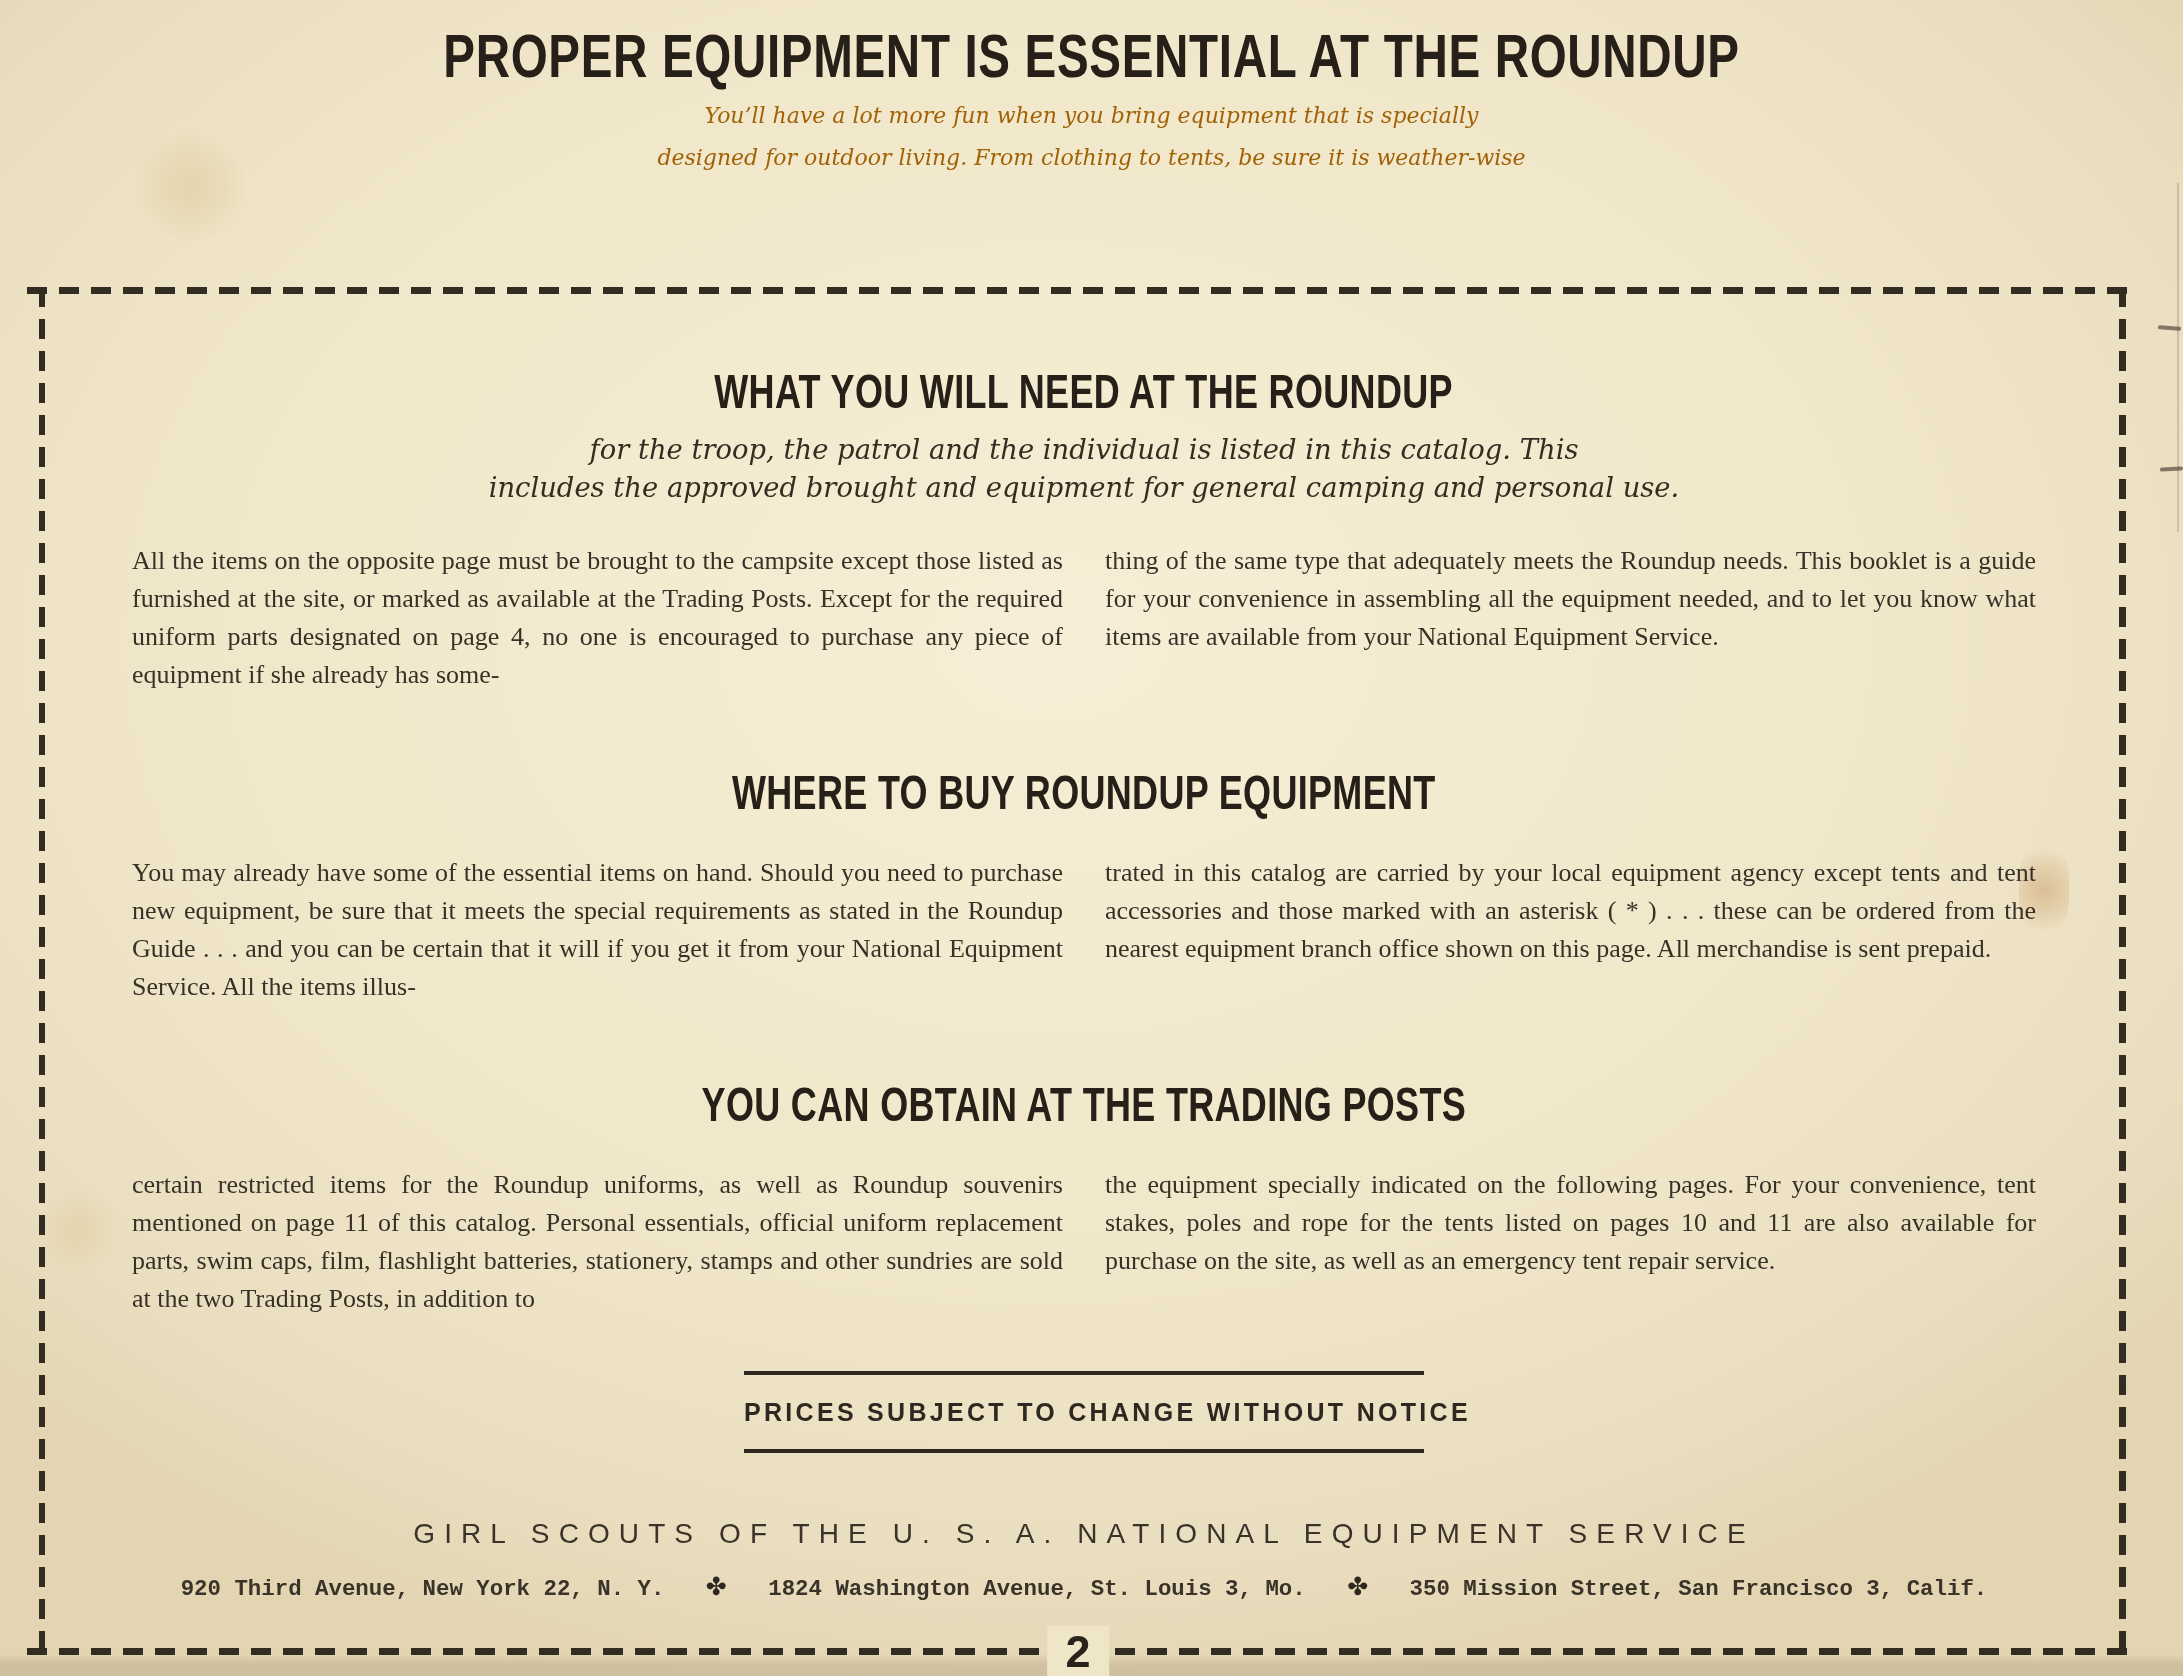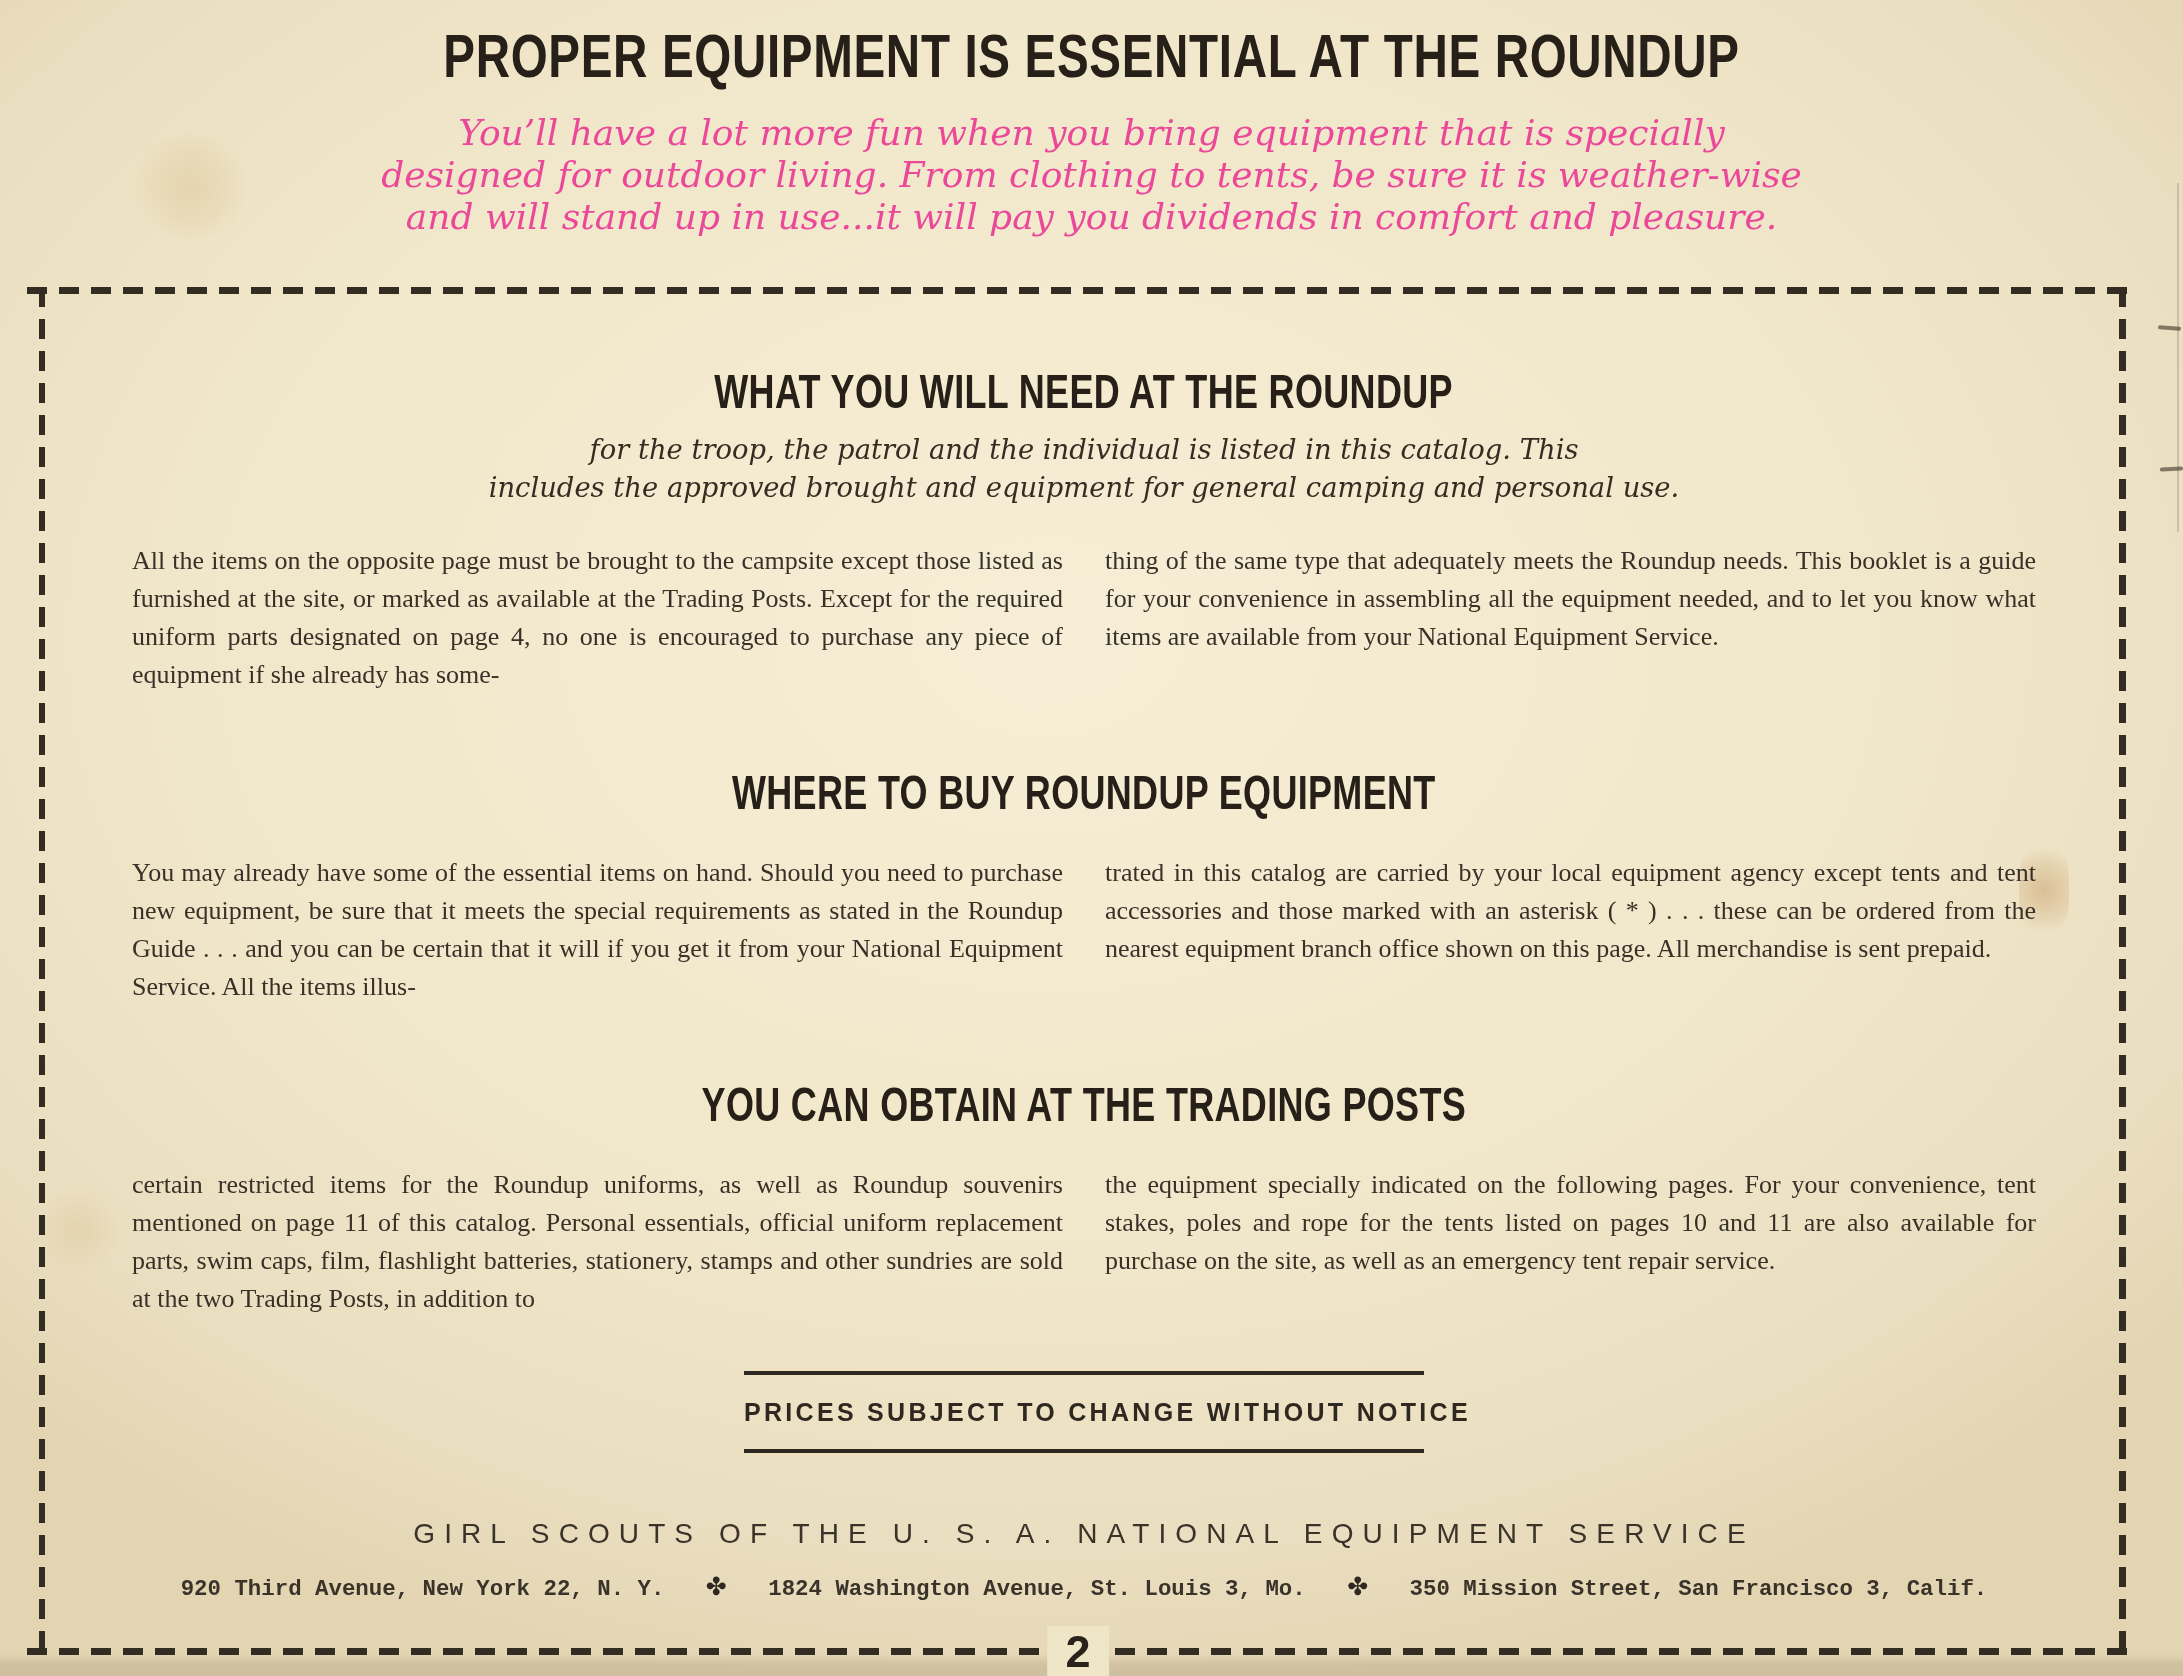--- a/index.html
+++ b/index.html
@@ -24,23 +24,23 @@
   .stitch1{left:2158px;top:326px;transform:rotate(4deg);}
   .stitch2{left:2160px;top:467px;transform:rotate(-3deg);}
 
   .page-title{
     margin-top:21.6px;text-align:center;white-space:nowrap;
     font-family:"Liberation Sans", sans-serif;font-weight:700;
     font-size:58px;color:#262019;letter-spacing:0.8px;
   }
   .page-title .squeeze{display:inline-block;transform:scaleX(.82) scaleY(1.05);transform-origin:center;}
 
-  .intro{margin-top:23px;text-align:center;
+  .intro{margin-top:6px;text-align:center;
     font-family:"DejaVu Serif", serif;font-style:italic;
-    font-size:36px;line-height:42px;color:#ec4899;}
+    font-size:22px;line-height:42px;color:#a16207;}
 
   
   .frame{position:absolute;left:27px;top:287px;width:2102px;height:1368px;}
   .dash-h{position:absolute;left:0;right:0;height:6.7px;
     background:repeating-linear-gradient(90deg,#332c22 0 20px,transparent 20px 32px);}
   .dash-top{top:0;}
   .dash-bottom{bottom:0;}
   .dash-v{position:absolute;top:0;bottom:0;width:6.7px;
     background:repeating-linear-gradient(180deg,#332c22 0 20px,transparent 20px 32px);}
   .dash-left{left:11.6px;}
@@ -96,21 +96,20 @@
 <div class="stitch stitch2"></div>
 <div class="bottom-edge"></div>
 
 <div class="page-title">
   <span class="squeeze">PROPER EQUIPMENT IS ESSENTIAL AT THE ROUNDUP</span>
 </div>
 
 <div class="intro">
   <div>You’ll have a lot more fun when you bring equipment that is specially</div>
   <div>designed for outdoor living. From clothing to tents, be sure it is weather-wise</div>
-  <div>and will stand up in use...it will pay you dividends in comfort and pleasure.</div>
 </div>
 
 <div class="frame">
   <div class="dash-h dash-top"></div>
   <div class="dash-v dash-left"></div>
   <div class="dash-v dash-right"></div>
   <div class="dash-h dash-bottom"></div>
   <div class="page-num">2</div>
 
   <div class="frame-content">

